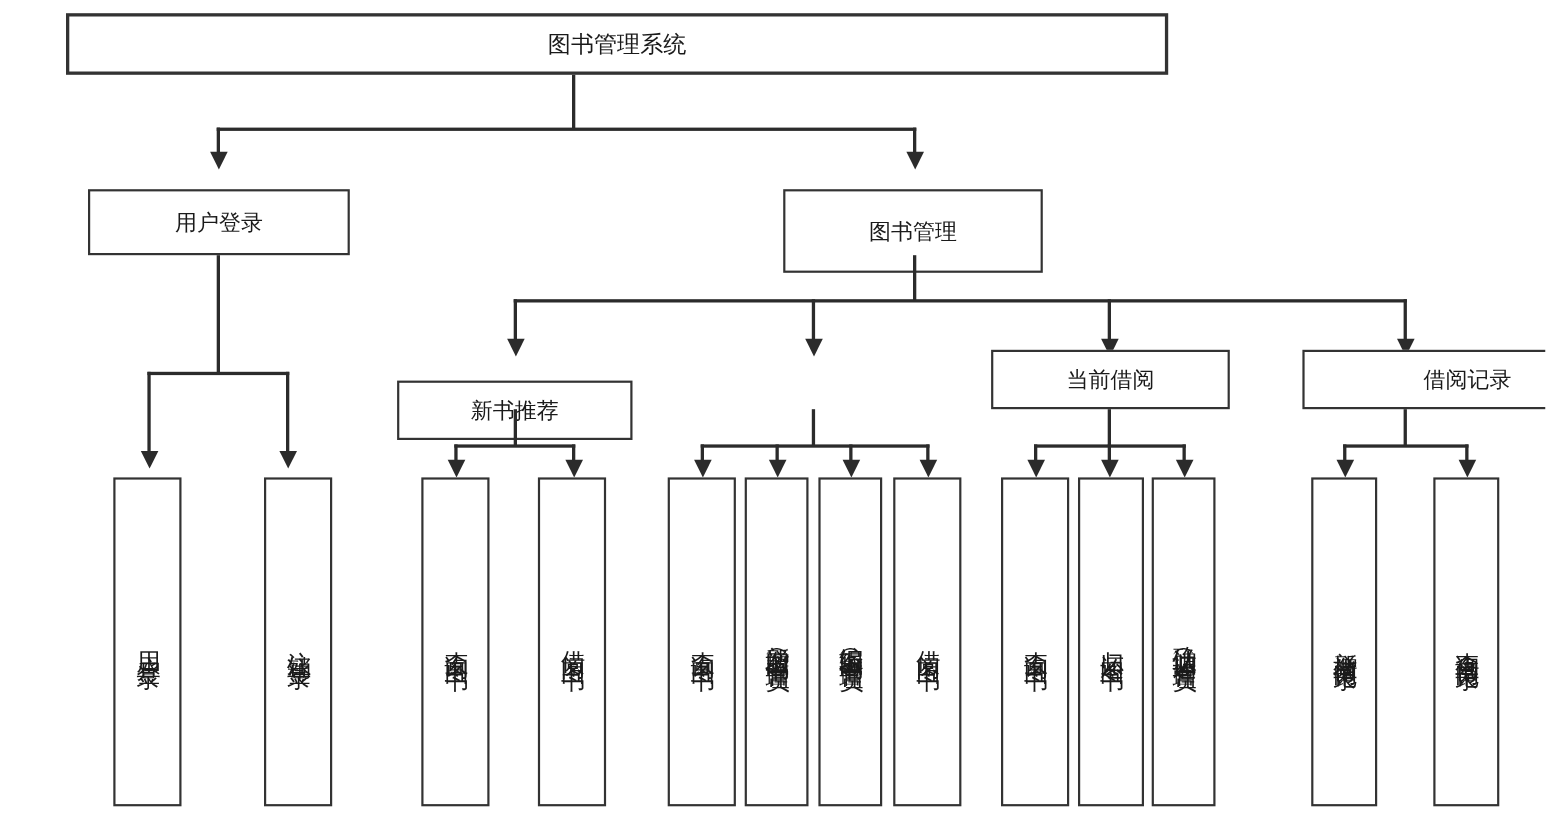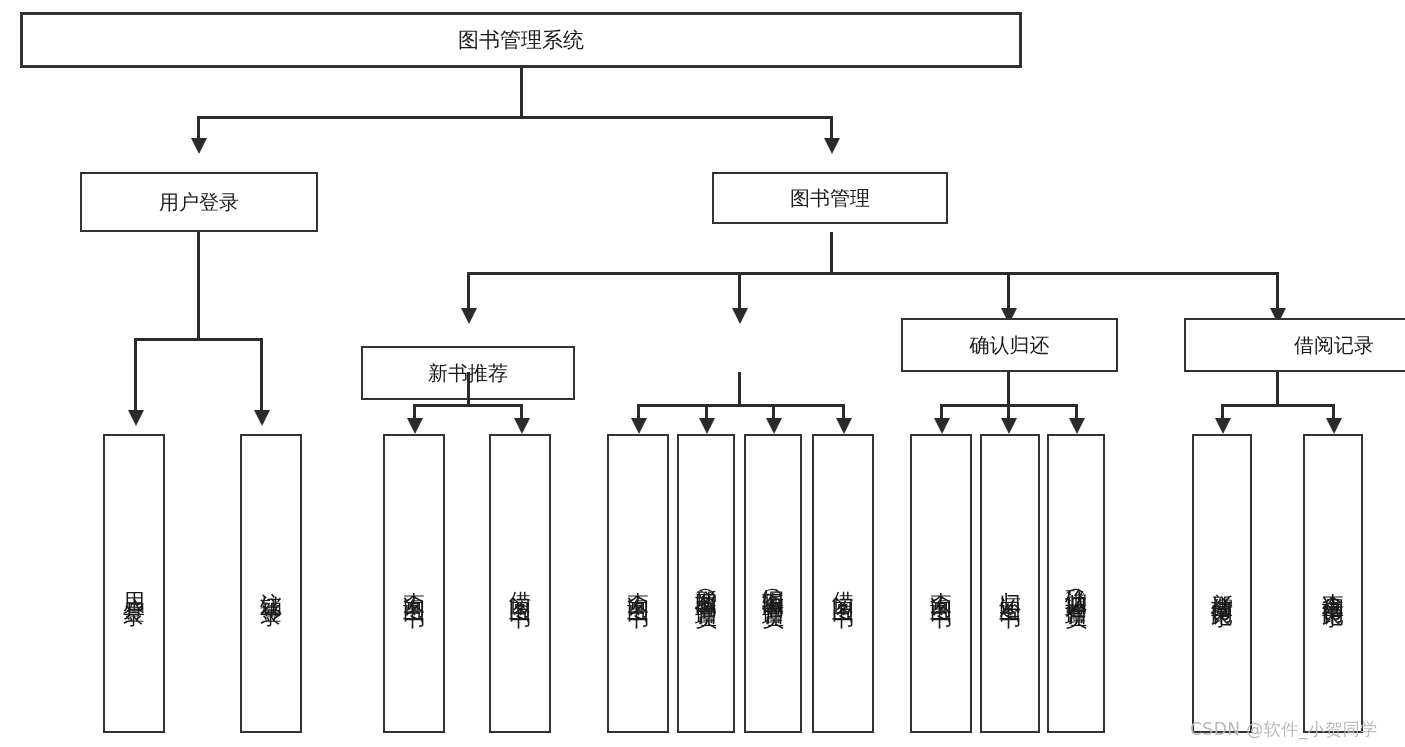--- a/index.html
+++ b/index.html
@@ -25,20 +25,21 @@
     border:2.5px solid #333333;
     display:flex;
     align-items:center;
     justify-content:center;
     text-align:center;
     line-height:1.25;
   }
   .node.root{
     border-width:3px;
     font-size:21px;
+    margin-left:40px;
   }
   .node.lvl2{ font-size:20px; }
   .node.lvl3{ font-size:20px; }
 
   
   .node.leaf{
     border-width:2.5px;
     font-size:22px;
     align-items:center;
     justify-content:center;
@@ -95,21 +96,21 @@
 
   <div class="line vline" style="left:197px;top:116px;width:3px;height:24px;"></div>
   <div class="arrow" style="left:191px;top:138px;"></div>
   <div class="line vline" style="left:830px;top:116px;width:3px;height:24px;"></div>
   <div class="arrow" style="left:824px;top:138px;"></div>
 
   <div class="node lvl2" style="left:80px;top:172px;width:238px;height:60px;">
     <span>用户登录</span>
   </div>
 
-  <div class="node lvl2" style="left:712px;top:172px;width:236px;height:52px;">
+  <div class="node lvl2" style="left:712px;top:172px;width:236px;height:76px;">
     <span>图书管理</span>
   </div>
 
   <div class="line vline" style="left:197px;top:232px;width:3px;height:108px;"></div>
   <div class="line hline" style="left:134px;top:338px;width:129px;height:3px;"></div>
   <div class="line vline" style="left:134px;top:338px;width:3px;height:74px;"></div>
   <div class="arrow" style="left:128px;top:410px;"></div>
   <div class="line vline" style="left:260px;top:338px;width:3px;height:74px;"></div>
   <div class="arrow" style="left:254px;top:410px;"></div>
 
@@ -125,21 +126,21 @@
   <div class="line vline" style="left:1007px;top:272px;width:3px;height:38px;"></div>
   <div class="arrow" style="left:1001px;top:308px;"></div>
 
   <div class="line vline" style="left:1276px;top:272px;width:3px;height:38px;"></div>
   <div class="arrow" style="left:1270px;top:308px;"></div>
 
   <div class="node lvl3" style="left:361px;top:318px;width:214px;height:54px;margin-top:28px;">
     <span>新书推荐</span>
   </div>
   <div class="node lvl3" style="left:901px;top:318px;width:217px;height:54px;">
-    <span>确认归还</span>
+    <span>当前借阅</span>
   </div>
   <div class="node lvl3" style="left:1184px;top:318px;width:260px;height:54px;padding-left:40px;">
     <span>借阅记录</span>
   </div>
 
   <div class="line vline" style="left:467px;top:372px;width:3px;height:34px;"></div>
   <div class="line hline" style="left:413px;top:404px;width:110px;height:3px;"></div>
   <div class="line vline" style="left:413px;top:404px;width:3px;height:16px;"></div>
   <div class="arrow" style="left:407px;top:418px;"></div>
   <div class="line vline" style="left:520px;top:404px;width:3px;height:16px;"></div>
@@ -209,17 +210,14 @@
     <span class="vtext">确认归还（管理员）</span>
   </div>
 
   <div class="node leaf tall" style="left:1192px;top:434px;width:60px;height:299px;">
     <span class="vtext">新增借阅记录</span>
   </div>
   <div class="node leaf tall" style="left:1303px;top:434px;width:60px;height:299px;">
     <span class="vtext">查询借阅记录</span>
   </div>
 
-  <div id="watermark" style="left:1190px;top:718px;">
-    <span>CSDN @软件_小贺同学</span>
-  </div>
 
 </div>
 
 </body></html>

